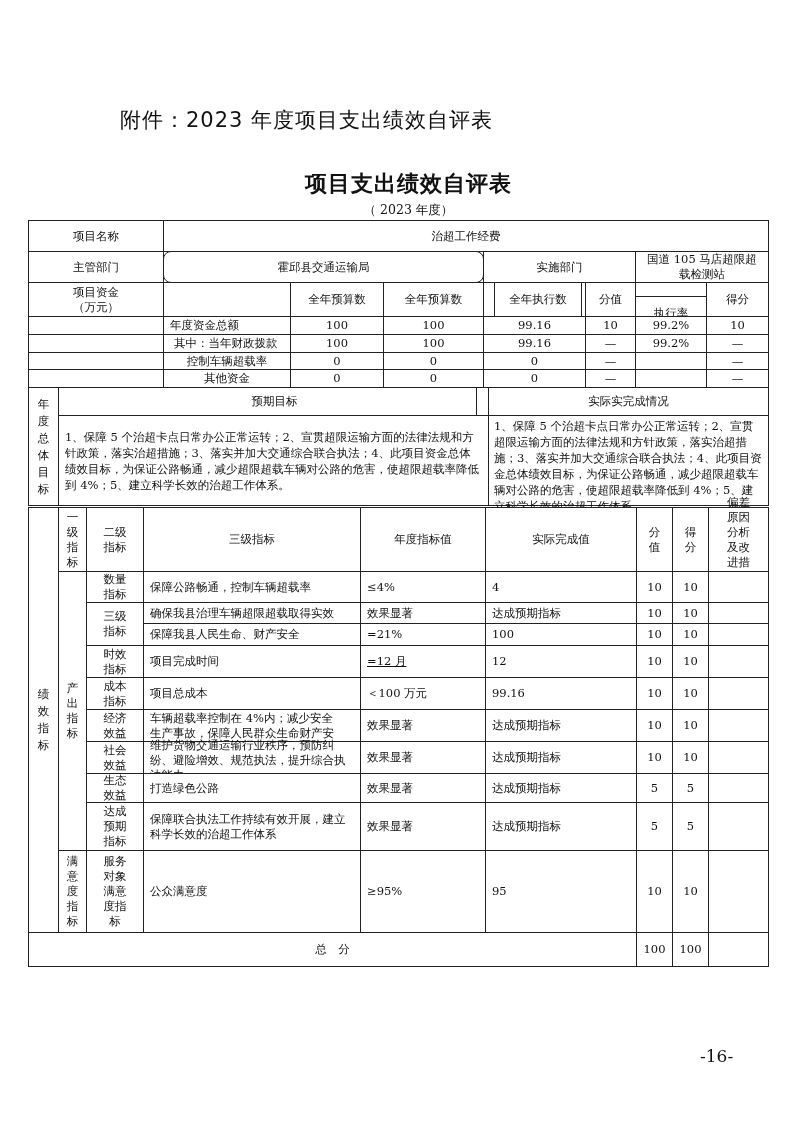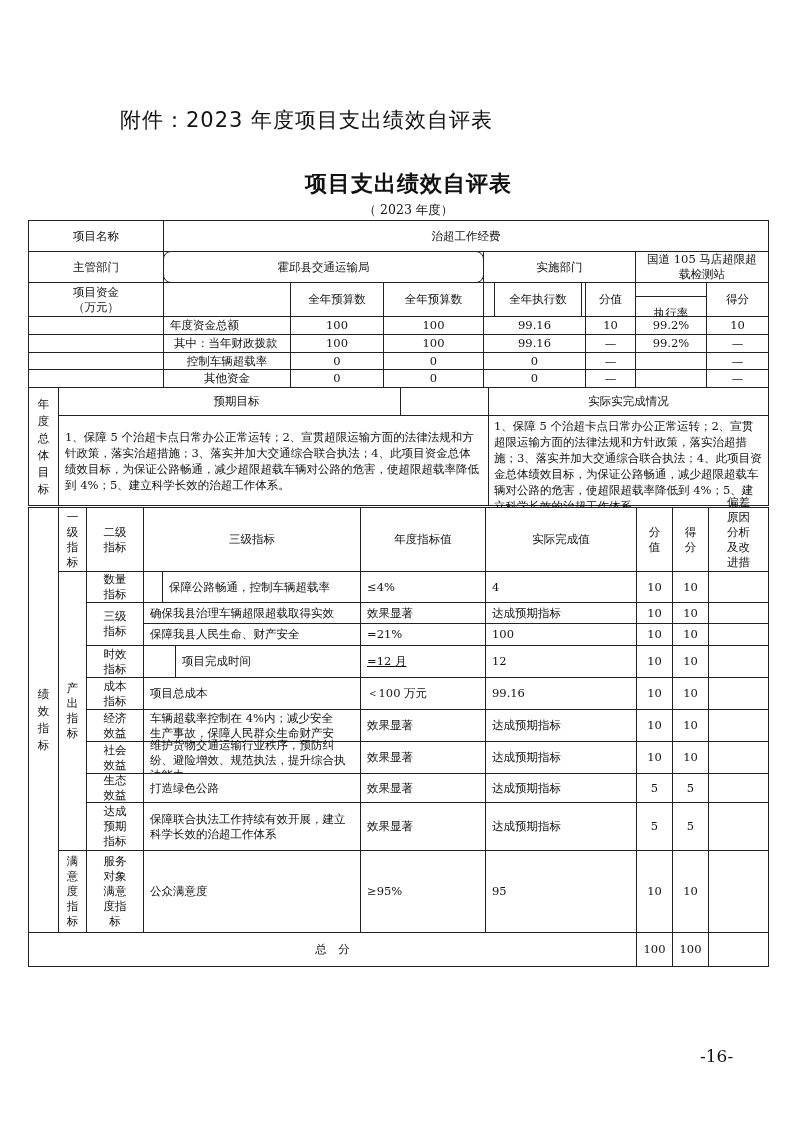--- a/index.html
+++ b/index.html
@@ -64,21 +64,21 @@
     <div class="cell" style="left: 706px; top: 352px; width: 63px; height: 18px;">—</div>
     <div class="cell" style="left: 28px; top: 369px; width: 136px; height: 19px;"></div>
     <div class="cell" style="left: 163px; top: 369px; width: 128px; height: 19px; justify-content: center;">其他资金</div>
     <div class="cell" style="left: 290px; top: 369px; width: 94px; height: 19px;">0</div>
     <div class="cell" style="left: 383px; top: 369px; width: 101px; height: 19px;">0</div>
     <div class="cell" style="left: 483px; top: 369px; width: 103px; height: 19px;">0</div>
     <div class="cell" style="left: 585px; top: 369px; width: 51px; height: 19px;">—</div>
     <div class="cell" style="left: 635px; top: 369px; width: 72px; height: 19px;"></div>
     <div class="cell" style="left: 706px; top: 369px; width: 63px; height: 19px;">—</div>
     <div class="cell" style="left: 28px; top: 387px; width: 31px; height: 119px; padding: 13px 8px; line-height: 17px;">年度总体目标</div>
-    <div class="cell" style="left: 58px; top: 387px; width: 343px; height: 29px; padding-left: 14px;">预期目标</div>
+    <div class="cell" style="left: 58px; top: 387px; width: 419px; height: 29px; padding-left: 14px;">预期目标</div>
     <div class="cell" style="left: 488px; top: 387px; width: 281px; height: 29px;">实际实完成情况</div>
     <div class="cell left" style="left: 58px; top: 415px; width: 431px; height: 91px; padding: 0px 6px; font-size: 11.5px; line-height: 16px;">1、保障 5 个治超卡点日常办公正常运转；2、宣贯超限运输方面的法律法规和方针政策，落实治超措施；3、落实并加大交通综合联合执法；4、此项目资金总体绩效目标，为保证公路畅通，减少超限超载车辆对公路的危害，使超限超载率降低到 4%；5、建立科学长效的治超工作体系。</div>
     <div class="cell tl" style="left: 488px; top: 415px; width: 281px; height: 91px; padding: 2px 5px; line-height: 16px;">1、保障 5 个治超卡点日常办公正常运转；2、宣贯超限运输方面的法律法规和方针政策，落实治超措施；3、落实并加大交通综合联合执法；4、此项目资金总体绩效目标，为保证公路畅通，减少超限超载车辆对公路的危害，使超限超载率降低到 4%；5、建立科学长效的治超工作体系。</div>
     <div class="cell" style="left: 28px; top: 507px; width: 31px; height: 426px; padding: 0px 8px; line-height: 17px;">绩效指标</div>
     <div class="cell" style="left: 58px; top: 507px; width: 29px; height: 65px; padding: 0px 5px; line-height: 15px;">一级指标</div>
     <div class="cell" style="left: 86px; top: 507px; width: 58px; height: 65px; padding: 0px 14px;">二级指标</div>
     <div class="cell" style="left: 143px; top: 507px; width: 218px; height: 65px;">三级指标</div>
     <div class="cell" style="left: 360px; top: 507px; width: 126px; height: 65px;">年度指标值</div>
     <div class="cell" style="left: 485px; top: 507px; width: 152px; height: 65px;">实际完成值</div>
     <div class="cell" style="left: 636px; top: 507px; width: 37px; height: 65px; padding: 0px 11px;">分值</div>
@@ -88,39 +88,39 @@
     <div class="cell" style="left: 58px; top: 850px; width: 29px; height: 83px; padding: 0px 5px;">满意度指标</div>
     <div class="cell" style="left: 86px; top: 571px; width: 58px; height: 32px; padding: 0px 14px;">数量指标</div>
     <div class="cell" style="left: 86px; top: 602px; width: 58px; height: 44px; padding: 0px 14px;">三级指标</div>
     <div class="cell" style="left: 86px; top: 645px; width: 58px; height: 33px; padding: 0px 14px;">时效指标</div>
     <div class="cell" style="left: 86px; top: 677px; width: 58px; height: 33px; padding: 0px 14px;">成本指标</div>
     <div class="cell" style="left: 86px; top: 709px; width: 58px; height: 33px; padding: 0px 14px;">经济效益</div>
     <div class="cell" style="left: 86px; top: 741px; width: 58px; height: 33px; padding: 0px 14px;">社会效益</div>
     <div class="cell" style="left: 86px; top: 773px; width: 58px; height: 30px; padding: 0px 14px;">生态效益</div>
     <div class="cell" style="left: 86px; top: 802px; width: 58px; height: 49px; padding: 0px 14px;">达成预期指标</div>
     <div class="cell" style="left: 86px; top: 850px; width: 58px; height: 83px; padding: 0px 14px;">服务对象满意度指标</div>
-    <div class="cell left" style="left: 143px; top: 571px; width: 218px; height: 32px; padding-right: 4px; margin-left: 19px;">保障公路畅通，控制车辆超载率</div>
+    <div class="cell left" style="left: 143px; top: 571px; width: 218px; height: 32px; padding-right: 4px;">保障公路畅通，控制车辆超载率</div>
     <div class="cell left" style="left: 360px; top: 571px; width: 126px; height: 32px;">≤4%</div>
     <div class="cell left" style="left: 485px; top: 571px; width: 152px; height: 32px;">4</div>
     <div class="cell" style="left: 636px; top: 571px; width: 37px; height: 32px;">10</div>
     <div class="cell" style="left: 672px; top: 571px; width: 37px; height: 32px;">10</div>
     <div class="cell" style="left: 708px; top: 571px; width: 61px; height: 32px;"></div>
     <div class="cell left" style="left: 143px; top: 602px; width: 218px; height: 22px; padding-right: 4px;">确保我县治理车辆超限超载取得实效</div>
     <div class="cell left" style="left: 360px; top: 602px; width: 126px; height: 22px;">效果显著</div>
     <div class="cell left" style="left: 485px; top: 602px; width: 152px; height: 22px;">达成预期指标</div>
     <div class="cell" style="left: 636px; top: 602px; width: 37px; height: 22px;">10</div>
     <div class="cell" style="left: 672px; top: 602px; width: 37px; height: 22px;">10</div>
     <div class="cell" style="left: 708px; top: 602px; width: 61px; height: 22px;"></div>
     <div class="cell left" style="left: 143px; top: 623px; width: 218px; height: 23px; padding-right: 4px;">保障我县人民生命、财产安全</div>
     <div class="cell left" style="left: 360px; top: 623px; width: 126px; height: 23px;">=21%</div>
     <div class="cell left" style="left: 485px; top: 623px; width: 152px; height: 23px;">100</div>
     <div class="cell" style="left: 636px; top: 623px; width: 37px; height: 23px;">10</div>
     <div class="cell" style="left: 672px; top: 623px; width: 37px; height: 23px;">10</div>
     <div class="cell" style="left: 708px; top: 623px; width: 61px; height: 23px;"></div>
-    <div class="cell left" style="left: 143px; top: 645px; width: 218px; height: 33px; padding-right: 4px; margin-left: 32px;">项目完成时间</div>
+    <div class="cell left" style="left: 143px; top: 645px; width: 218px; height: 33px; padding-right: 4px;">项目完成时间</div>
     <div class="cell left" style="left: 360px; top: 645px; width: 126px; height: 33px; text-decoration: underline;">=12 月</div>
     <div class="cell left" style="left: 485px; top: 645px; width: 152px; height: 33px;">12</div>
     <div class="cell" style="left: 636px; top: 645px; width: 37px; height: 33px;">10</div>
     <div class="cell" style="left: 672px; top: 645px; width: 37px; height: 33px;">10</div>
     <div class="cell" style="left: 708px; top: 645px; width: 61px; height: 33px;"></div>
     <div class="cell left" style="left: 143px; top: 677px; width: 218px; height: 33px; padding-right: 4px;">项目总成本</div>
     <div class="cell left" style="left: 360px; top: 677px; width: 126px; height: 33px;">＜100 万元</div>
     <div class="cell left" style="left: 485px; top: 677px; width: 152px; height: 33px;">99.16</div>
     <div class="cell" style="left: 636px; top: 677px; width: 37px; height: 33px;">10</div>
     <div class="cell" style="left: 672px; top: 677px; width: 37px; height: 33px;">10</div>

